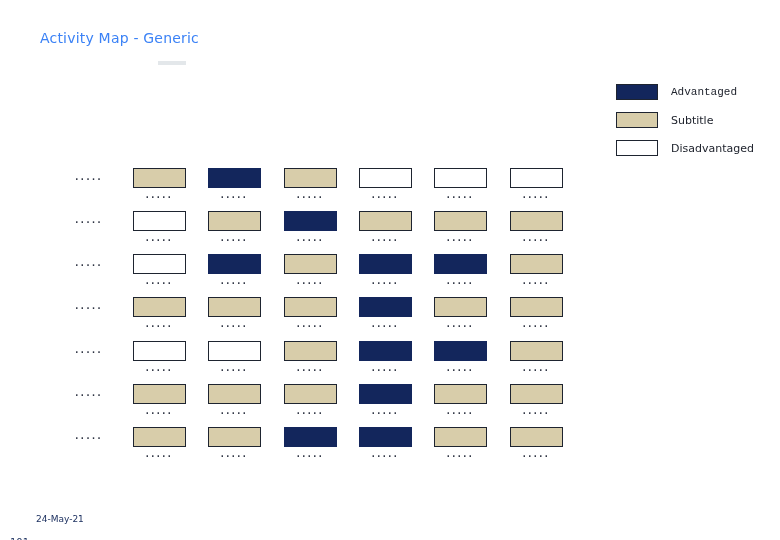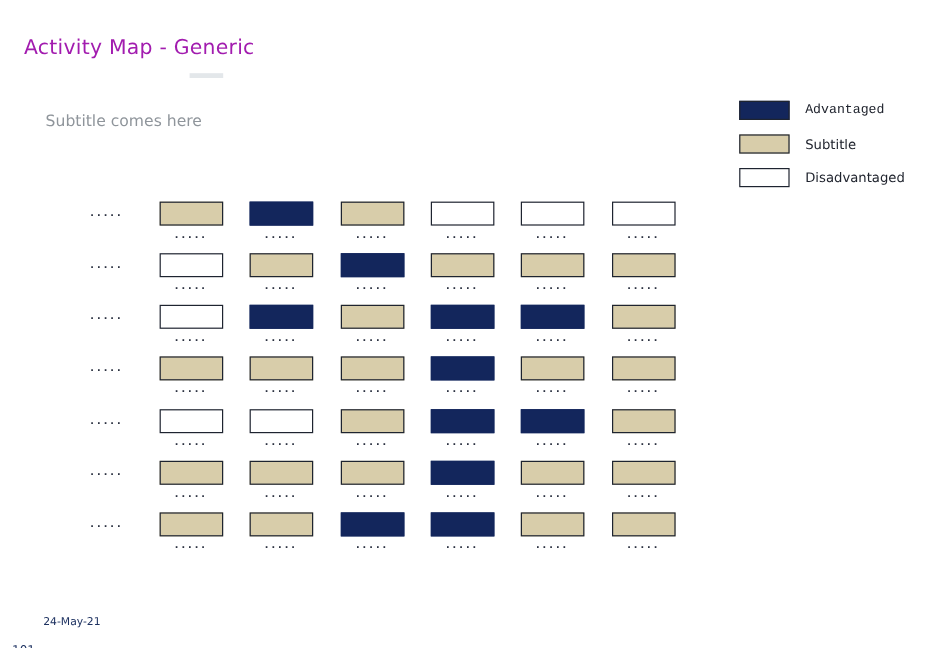--- a/index.html
+++ b/index.html
@@ -7,23 +7,23 @@
   body {
     font-family: "DejaVu Sans", "Liberation Sans", sans-serif;
     background: #ffffff;
     position: relative;
     overflow: hidden;
   }
   .slide { position: absolute; inset: 0; background: #ffffff; }
 
   .title {
     position: absolute;
-    left: 20px; top: 30px;
-    font-size: 17px;
-    color: #a21caf;
+    left: 40px; top: 30px;
+    font-size: 14px;
+    color: #3b82f6;
     letter-spacing: 0.2px;
   }
   .title-dash {
     position: absolute;
     left: 158px; top: 61px;
     width: 28px; height: 4px;
     background: #e3e7ea;
   }
   .subtitle {
     position: absolute;
@@ -89,21 +89,20 @@
     color: #1d3160;
   }
 </style>
 </head>
 <body>
 
 <div class="slide">
 
   <div class="title">Activity Map - Generic</div>
   <div class="title-dash"></div>
-  <div class="subtitle">Subtitle comes here</div>
 
   <div class="legend">
     <div class="legend-row l0">
       <div class="legend-swatch" style="background: rgb(19, 38, 92);"></div>
       <div class="legend-label">Advantaged</div>
     </div>
     <div class="legend-row l1">
       <div class="legend-swatch" style="background: rgb(216, 205, 170);"></div>
       <div class="legend-label">Subtitle</div>
     </div>

